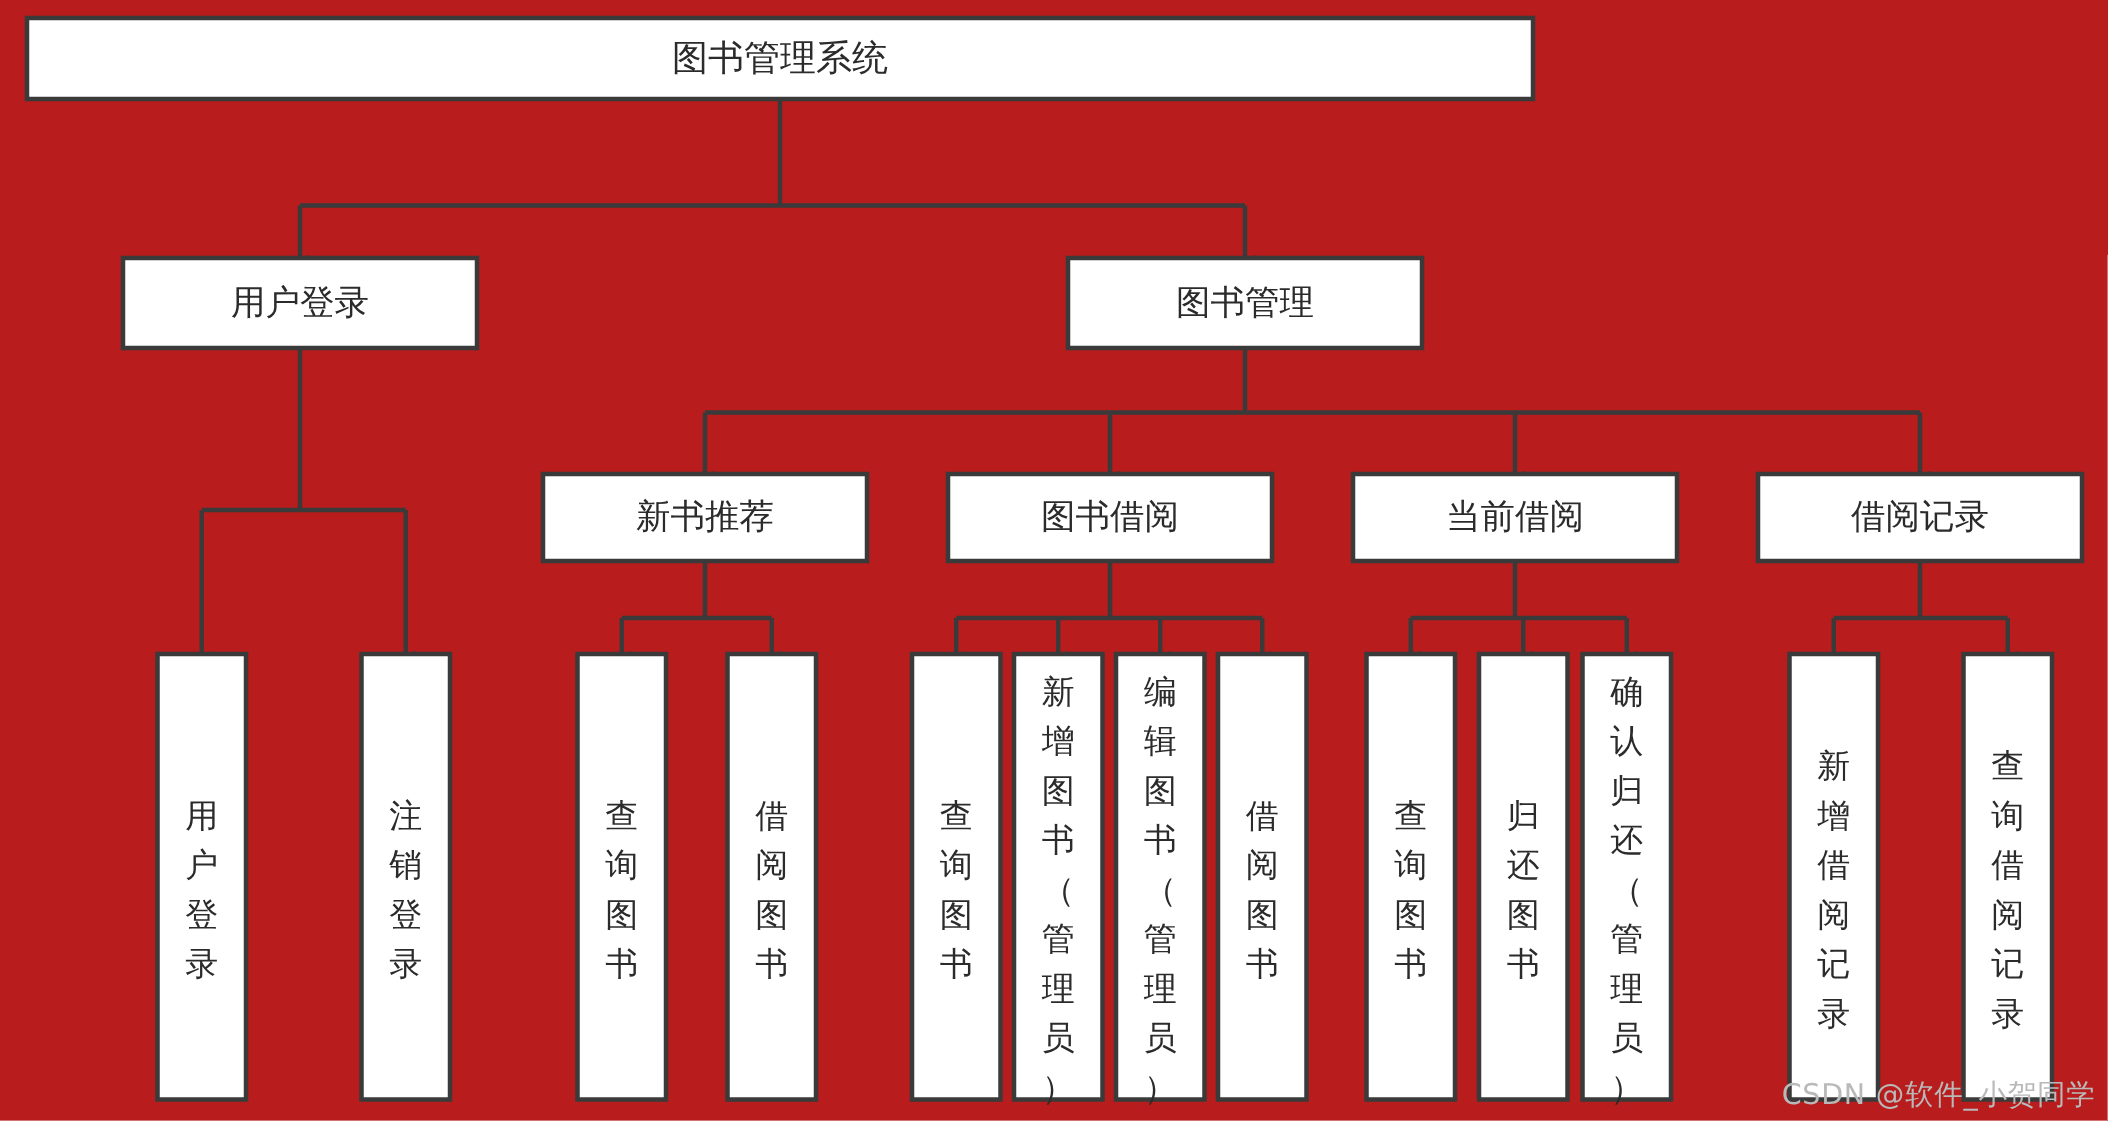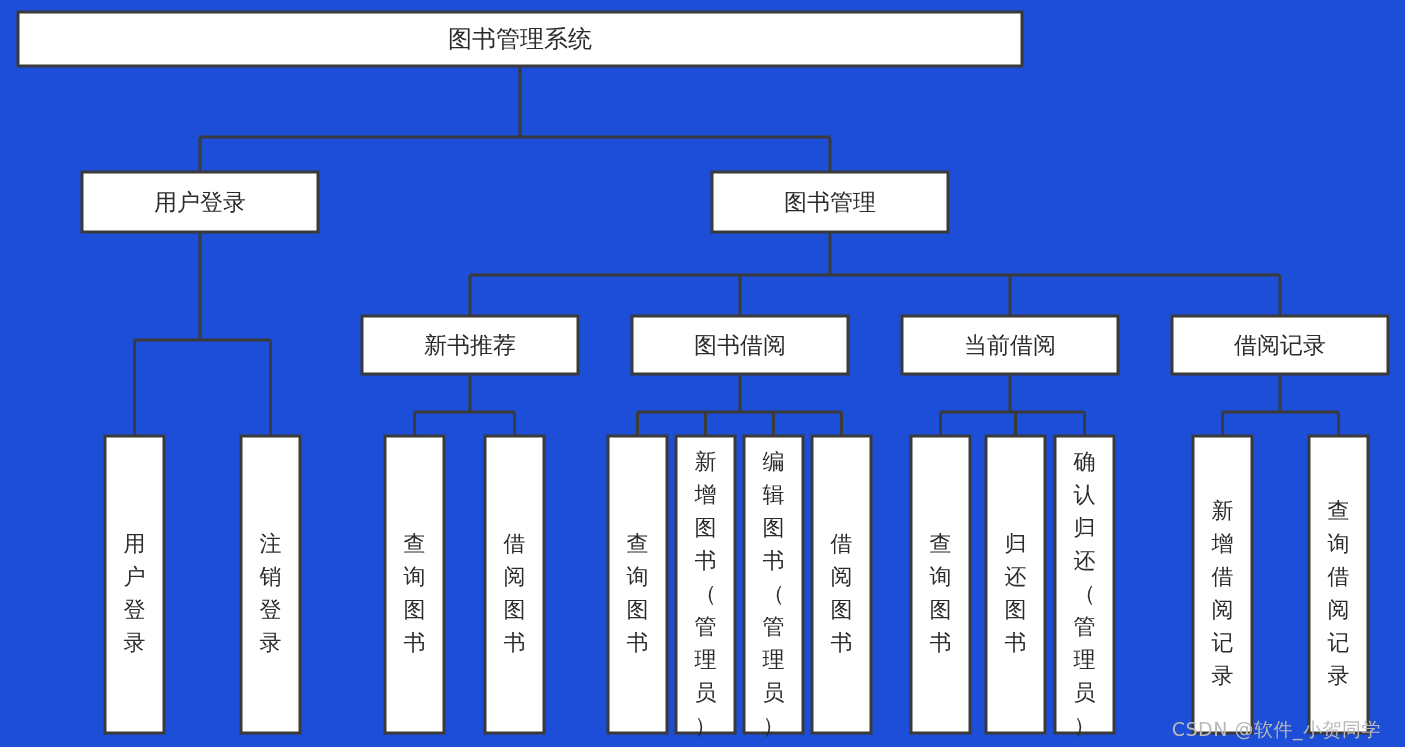--- a/index.html
+++ b/index.html
@@ -1,35 +1,35 @@
 <!DOCTYPE html>
 <html><head>
 <meta charset="utf-8">
 <style>
   html,body{margin:0;padding:0;background:#ffffff;}
   body{
     font-family:"DejaVu Sans","Liberation Sans",sans-serif;
     width:1405px;height:747px;overflow:hidden;position:relative;
   }
-  #stage{position:relative;width:1405px;height:747px;background:#1d4ed8;}
+  #stage{position:relative;width:1405px;height:747px;background:#b91c1c;}
   svg#chart{position:absolute;left:0;top:0;width:1405px;height:747px;display:block;}
   .node-rect{fill:#ffffff;stroke:#3a3a3a;stroke-width:3;}
   .leaf-rect{fill:#ffffff;stroke:#3a3a3a;stroke-width:3;}
   .conn{stroke:#3a3a3a;stroke-width:3;fill:none;stroke-linecap:butt;}
   .node-label{
     font-family:"DejaVu Sans","Liberation Sans",sans-serif;
     font-size:23px;fill:#2b2b2b;text-anchor:middle;dominant-baseline:middle;
   }
   .root-label{font-size:24px;}
   .vlabel{
     font-family:"DejaVu Sans","Liberation Sans",sans-serif;
     font-size:22px;fill:#2b2b2b;text-anchor:middle;
   }
   .watermark{
-    position:absolute;right:24px;bottom:4px;
+    position:absolute;right:8px;bottom:4px;
     font-family:"DejaVu Sans","Liberation Sans",sans-serif;
     font-size:19px;color:#b9b9b9;white-space:nowrap;letter-spacing:0.5px;
   }
 </style>
 </head>
 <body>
 
 <div id="stage">
   <svg id="chart" viewBox="0 0 1405 747">
     <defs>

